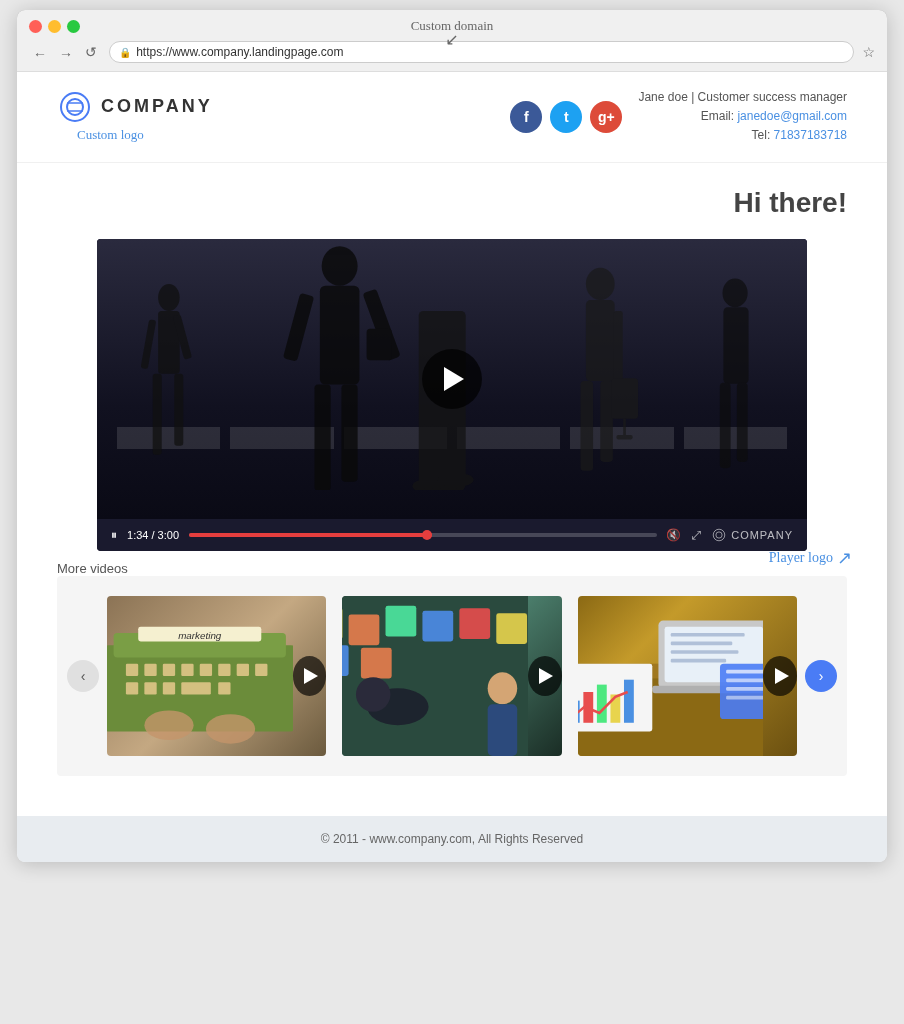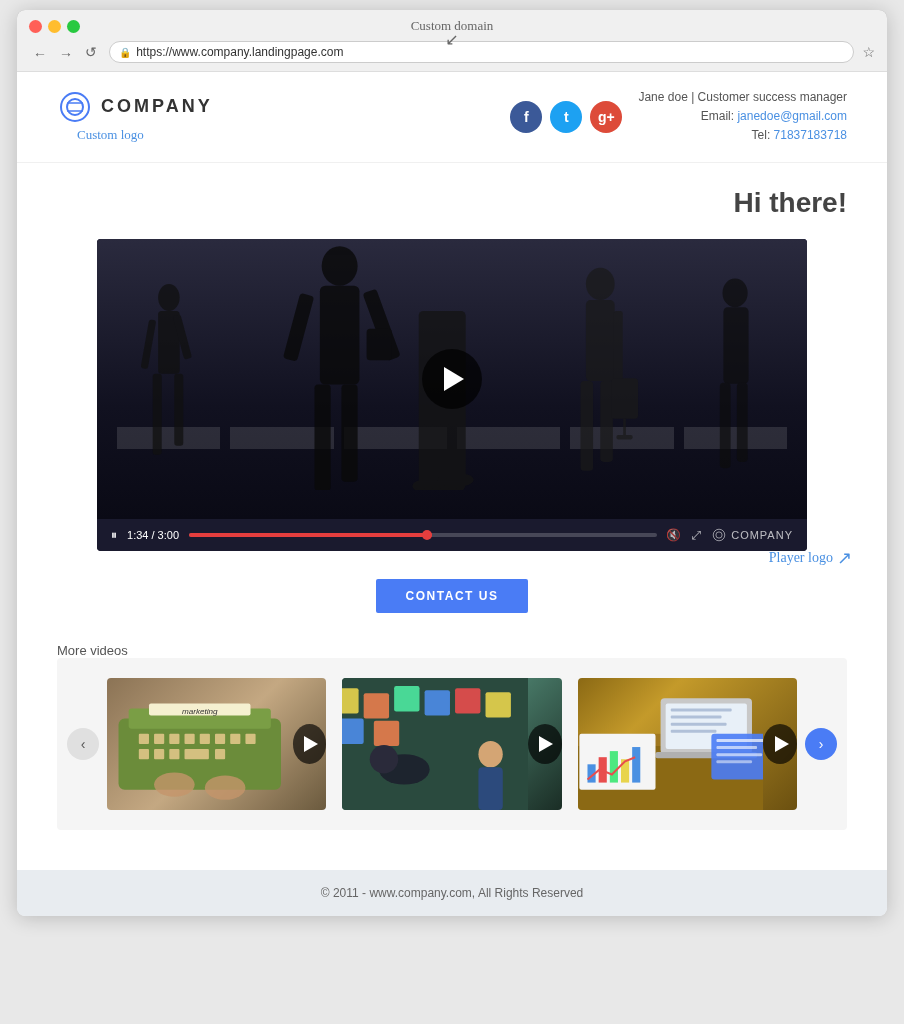--- a/index.html
+++ b/index.html
@@ -335,21 +335,21 @@
       top: 50%;
       transform: translateY(-50%);
     }
     .carousel-nav.prev { left: 10px; }
     .carousel-nav.next { left: auto; right: 10px; background: #4a7cf5; color: white; }
     .video-thumb-card {
       flex: 1;
       border-radius: 4px;
       overflow: hidden;
       position: relative;
-      height: 132px;
+      height: 160px;
       cursor: pointer;
     }
     .video-thumb-bg {
       width: 100%;
       height: 100%;
       display: flex;
       align-items: center;
       justify-content: center;
       position: relative;
     }
@@ -565,23 +565,20 @@
           </div>
         </div>
       </div>
 
       <div style="position:absolute; right:-5px; bottom:-18px; display:flex; align-items:center; gap:4px;">
         <span style="font-family:'Brush Script MT',cursive; color:#4a90e2; font-size:14px;">Player logo</span>
         <span style="font-family:'Brush Script MT',cursive; color:#4a90e2; font-size:18px;">↗</span>
       </div>
     </div>
 
-    <div class="contact-btn-area">
-      <button class="contact-btn">CONTACT US</button>
-    </div>
 
     <div class="more-videos-section">
       <div class="more-videos-title">More videos</div>
       <div class="videos-carousel">
         <button class="carousel-nav prev">‹</button>
 
         <div class="video-thumb-card">
           <div class="video-thumb-bg thumb-bg-1">
             <svg width="100%" height="100%" viewBox="0 0 220 130" preserveAspectRatio="xMidYMid slice">
 

